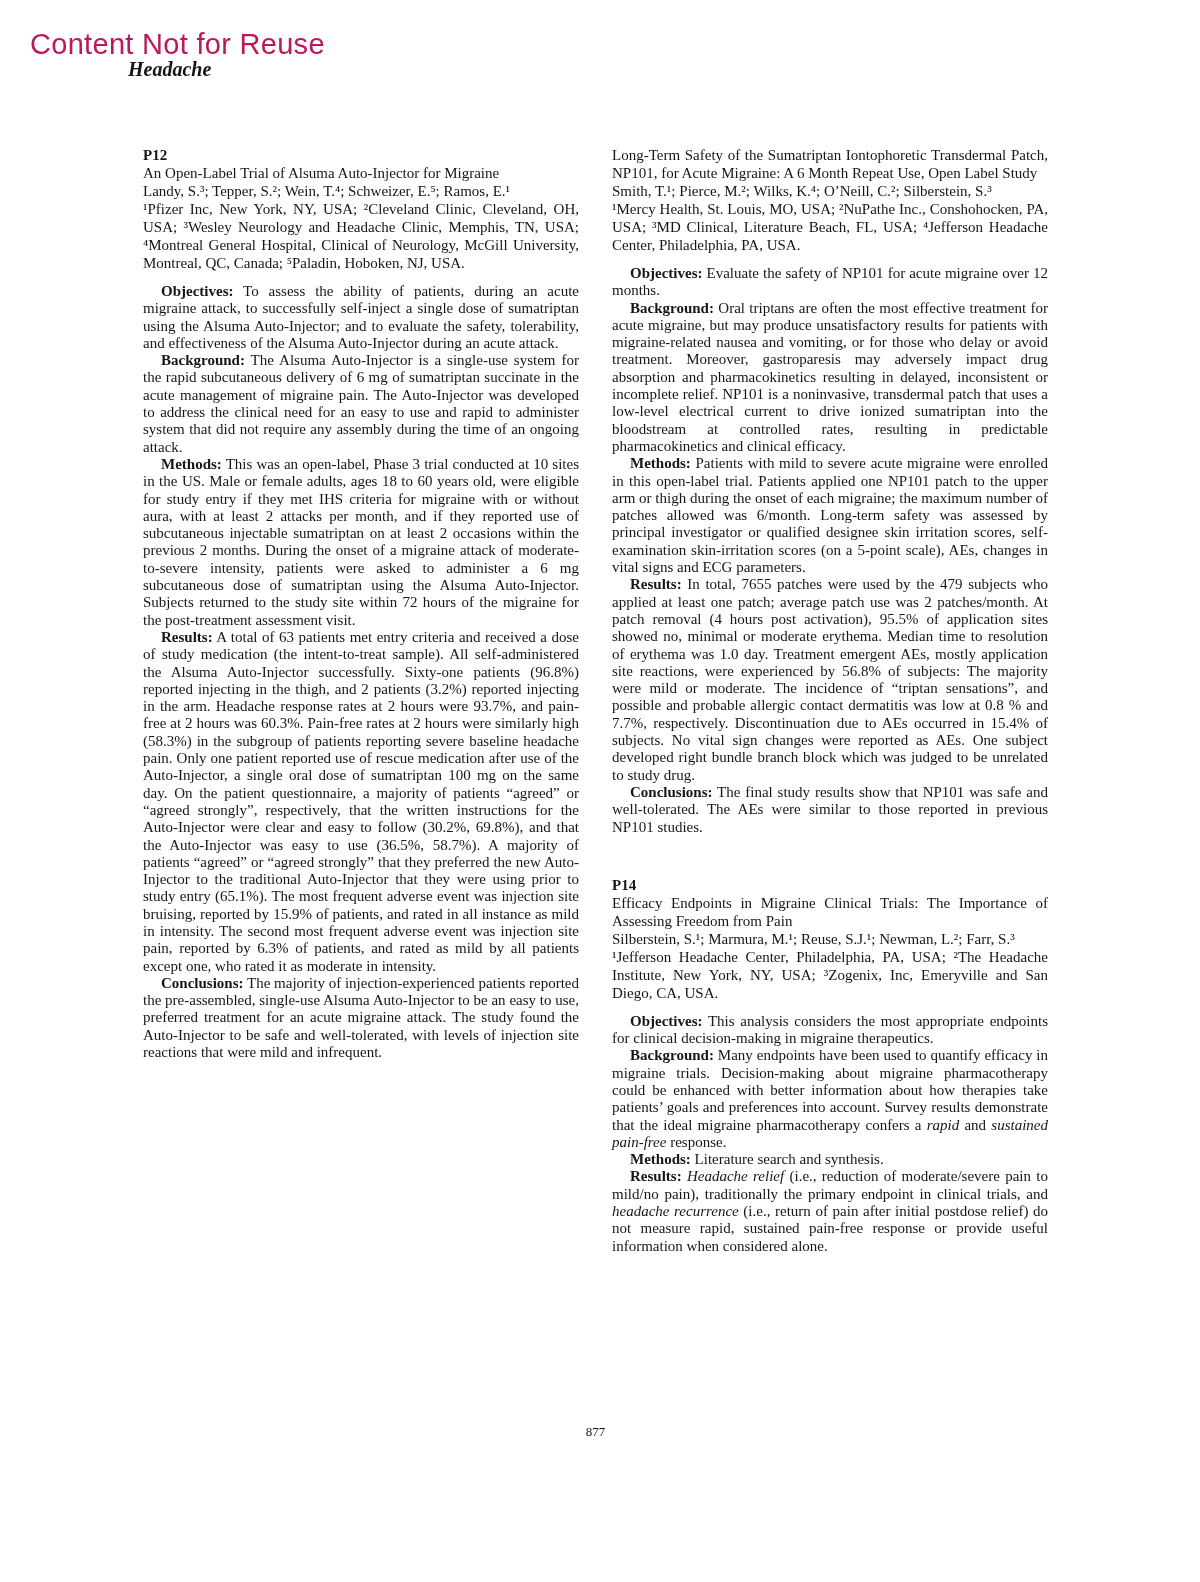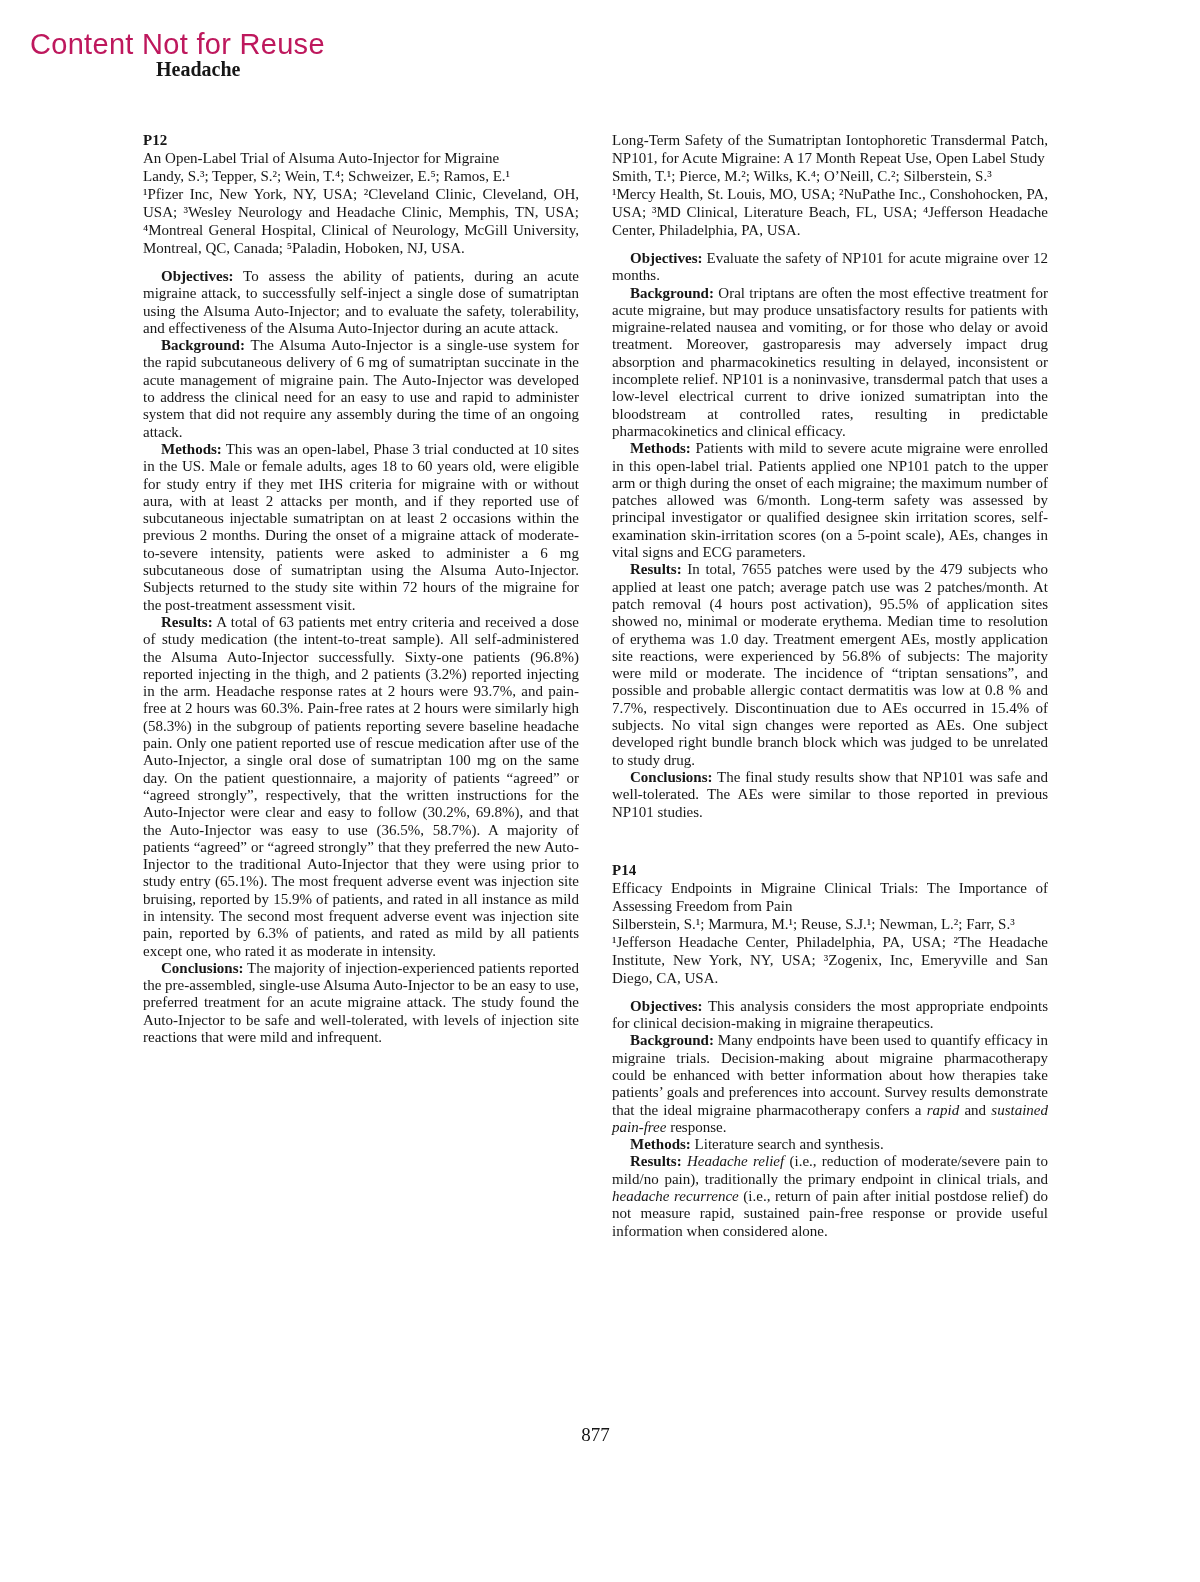--- a/index.html
+++ b/index.html
@@ -10,45 +10,45 @@
     color: #161616;
     -webkit-font-smoothing: antialiased;
   }
   .watermark {
     position: absolute; left: 30px; top: 28px;
     font-family: "Liberation Sans", sans-serif;
     font-size: 29px; font-weight: 400; color: #be185d;
     letter-spacing: 0.3px;
   }
   .journal-header {
-    position: absolute; left: 156px; top: 58px;
-    font-size: 20px; font-weight: bold;
+    position: absolute; left: 128px; top: 58px;
+    font-size: 20px; font-style: italic; font-weight: bold;
   }
   .columns {
-    position: absolute; left: 143px; top: 131px; width: 905px;
+    position: absolute; left: 143px; top: 146px; width: 905px;
     display: flex; gap: 33px;
   }
   .col { flex: 1 1 0; min-width: 0; }
   .abstract + .abstract { margin-top: 40px; }
   .abs-id { font-weight: bold; font-size: 15px; line-height: 18px; }
   .abs-title {
     font-weight: normal; font-size: 15px; line-height: 18px;
     text-align: justify;
   }
   .abs-authors { font-size: 15px; line-height: 18px; text-align: justify; }
   .abs-affil { font-size: 15px; line-height: 18px; text-align: justify; }
   .para {
     font-size: 15px; line-height: 17.3px;
     text-align: justify; text-indent: 18px;
   }
   .para.first { margin-top: 11px; }
   .lbl { font-weight: bold; }
   .page-number {
     position: absolute; left: 143px; top: 1424px; width: 905px;
-    text-align: center; font-size: 19px;
+    text-align: center; font-size: 13px;
   }
 </style>
 </head>
 <body>
 
 <div class="page">
 
   <div class="watermark">Content Not for Reuse</div>
   <div class="journal-header">Headache</div>
 
@@ -67,21 +67,21 @@
         <p class="para"><b class="lbl">Methods:</b><span> This was an open-label, Phase 3 trial conducted at 10 sites in the US. Male or female adults, ages 18 to 60 years old, were eligible for study entry if they met IHS criteria for migraine with or without aura, with at least 2 attacks per month, and if they reported use of subcutaneous injectable sumatriptan on at least 2 occasions within the previous 2 months. During the onset of a migraine attack of moderate-to-severe intensity, patients were asked to administer a 6 mg subcutaneous dose of sumatriptan using the Alsuma Auto-Injector. Subjects returned to the study site within 72 hours of the migraine for the post-treatment assessment visit.</span></p>
         <p class="para"><b class="lbl">Results:</b><span> A total of 63 patients met entry criteria and received a dose of study medication (the intent-to-treat sample). All self-administered the Alsuma Auto-Injector successfully. Sixty-one patients (96.8%) reported injecting in the thigh, and 2 patients (3.2%) reported injecting in the arm. Headache response rates at 2 hours were 93.7%, and pain-free at 2 hours was 60.3%. Pain-free rates at 2 hours were similarly high (58.3%) in the subgroup of patients reporting severe baseline headache pain. Only one patient reported use of rescue medication after use of the Auto-Injector, a single oral dose of sumatriptan 100 mg on the same day. On the patient questionnaire, a majority of patients “agreed” or “agreed strongly”, respectively, that the written instructions for the Auto-Injector were clear and easy to follow (30.2%, 69.8%), and that the Auto-Injector was easy to use (36.5%, 58.7%). A majority of patients “agreed” or “agreed strongly” that they preferred the new Auto-Injector to the traditional Auto-Injector that they were using prior to study entry (65.1%). The most frequent adverse event was injection site bruising, reported by 15.9% of patients, and rated in all instance as mild in intensity. The second most frequent adverse event was injection site pain, reported by 6.3% of patients, and rated as mild by all patients except one, who rated it as moderate in intensity.</span></p>
         <p class="para"><b class="lbl">Conclusions:</b><span> The majority of injection-experienced patients reported the pre-assembled, single-use Alsuma Auto-Injector to be an easy to use, preferred treatment for an acute migraine attack. The study found the Auto-Injector to be safe and well-tolerated, with levels of injection site reactions that were mild and infrequent.</span></p>
       </section>
 
     </div>
 
     <div class="col">
 
       <section class="abstract">
-        <div class="abs-title">Long-Term Safety of the Sumatriptan Iontophoretic Transdermal Patch, NP101, for Acute Migraine: A 17 Month Repeat Use, Open Label Study</div>
+        <div class="abs-title">Long-Term Safety of the Sumatriptan Iontophoretic Transdermal Patch, NP101, for Acute Migraine: A 6 Month Repeat Use, Open Label Study</div>
         <div class="abs-authors">Smith, T.¹; Pierce, M.²; Wilks, K.⁴; O’Neill, C.²; Silberstein, S.³</div>
         <div class="abs-affil">¹Mercy Health, St. Louis, MO, USA; ²NuPathe Inc., Conshohocken, PA, USA; ³MD Clinical, Literature Beach, FL, USA; ⁴Jefferson Headache Center, Philadelphia, PA, USA.</div>
 
         <p class="para first"><b class="lbl">Objectives:</b><span> Evaluate the safety of NP101 for acute migraine over 12 months.</span></p>
         <p class="para"><b class="lbl">Background:</b><span> Oral triptans are often the most effective treatment for acute migraine, but may produce unsatisfactory results for patients with migraine-related nausea and vomiting, or for those who delay or avoid treatment. Moreover, gastroparesis may adversely impact drug absorption and pharmacokinetics resulting in delayed, inconsistent or incomplete relief. NP101 is a noninvasive, transdermal patch that uses a low-level electrical current to drive ionized sumatriptan into the bloodstream at controlled rates, resulting in predictable pharmacokinetics and clinical efficacy.</span></p>
         <p class="para"><b class="lbl">Methods:</b><span> Patients with mild to severe acute migraine were enrolled in this open-label trial. Patients applied one NP101 patch to the upper arm or thigh during the onset of each migraine; the maximum number of patches allowed was 6/month. Long-term safety was assessed by principal investigator or qualified designee skin irritation scores, self-examination skin-irritation scores (on a 5-point scale), AEs, changes in vital signs and ECG parameters.</span></p>
         <p class="para"><b class="lbl">Results:</b><span> In total, 7655 patches were used by the 479 subjects who applied at least one patch; average patch use was 2 patches/month. At patch removal (4 hours post activation), 95.5% of application sites showed no, minimal or moderate erythema. Median time to resolution of erythema was 1.0 day. Treatment emergent AEs, mostly application site reactions, were experienced by 56.8% of subjects: The majority were mild or moderate. The incidence of “triptan sensations”, and possible and probable allergic contact dermatitis was low at 0.8 % and 7.7%, respectively. Discontinuation due to AEs occurred in 15.4% of subjects. No vital sign changes were reported as AEs. One subject developed right bundle branch block which was judged to be unrelated to study drug.</span></p>
         <p class="para"><b class="lbl">Conclusions:</b><span> The final study results show that NP101 was safe and well-tolerated. The AEs were similar to those reported in previous NP101 studies.</span></p>
       </section>
 

